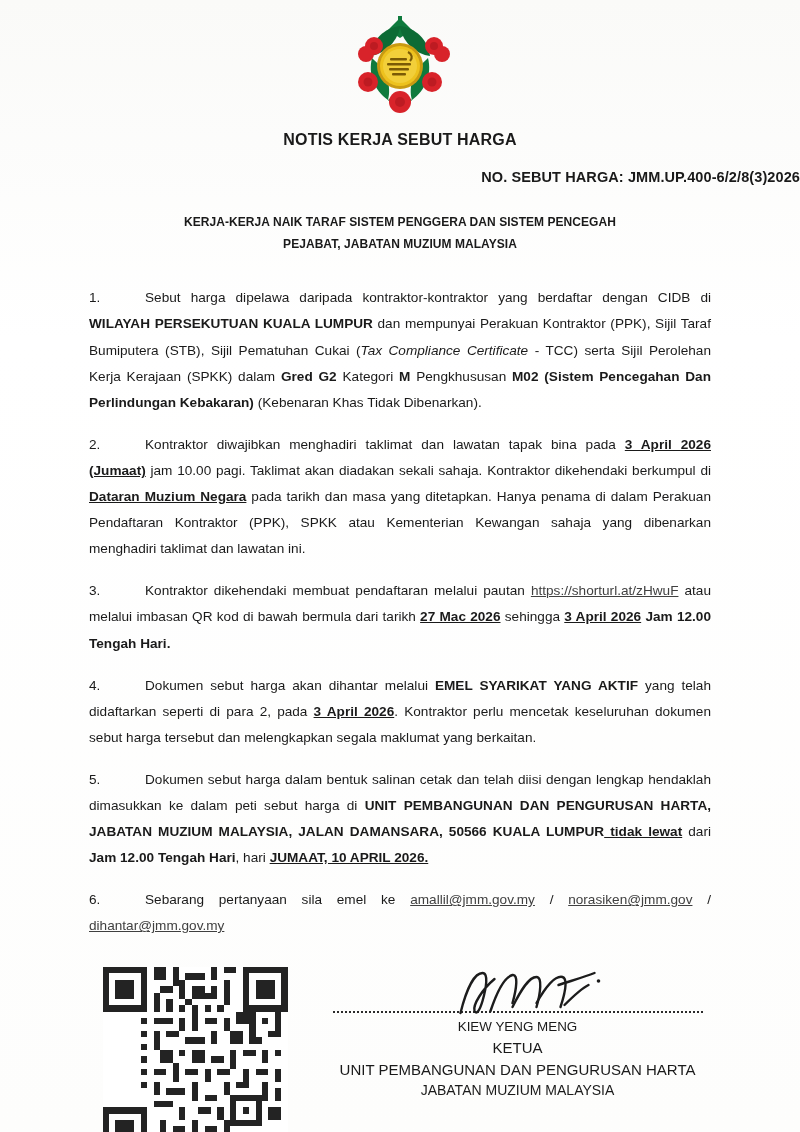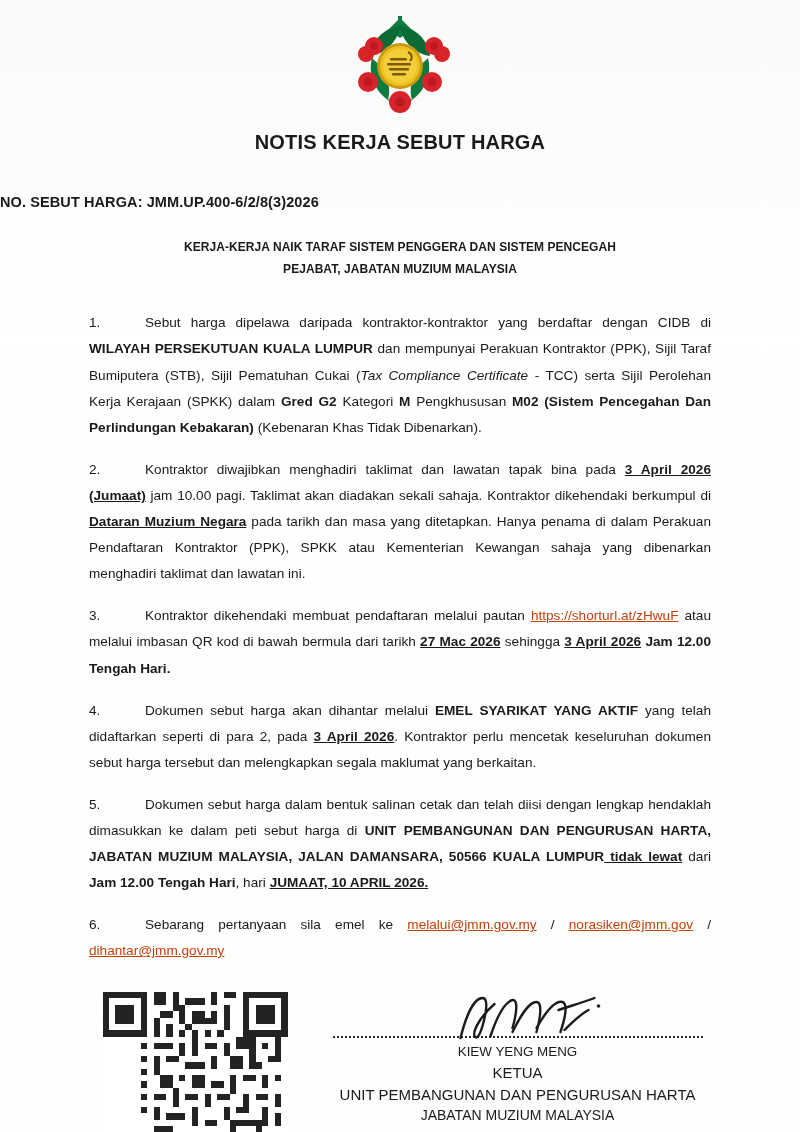--- a/index.html
+++ b/index.html
@@ -33,30 +33,30 @@
     width: 100%;
     display: flex; justify-content: center;
     padding-top: 16px;
   }
   .crest { width: 104px; height: 98px; display:block; }
 
   
   .h-title {
     text-align: center;
     font-weight: bold;
-    font-size: 20px;
+    font-size: 16px;
     letter-spacing: .2px;
     margin-top: 17px;
   }
   .h-sub {
-    text-align: left;
+    text-align: right;
     font-weight: bold;
     font-size: 14.5px;
     letter-spacing: .1px;
-    margin-top: 40px;
+    margin-top: 20px;
   }
   .h-subject {
     text-align: center;
     font-weight: bold;
     font-size: 12px;
     line-height: 1.85;
     margin: 26px auto 0;
     width: 560px;
     letter-spacing: .05px;
   }
@@ -74,21 +74,21 @@
     line-height: 1.92;
     text-align: justify;
     text-justify: inter-word;
     letter-spacing: .01px;
   }
   p.para .num { display:inline-block; width: 56px; }
   b, .b { font-weight: bold; }
   i, .i { font-style: italic; }
   .bu { font-weight: bold; text-decoration: underline; }
   a.link, .link {
-    color: #c2410c;
+    color: #404040;
     text-decoration: underline;
     margin-top: 10px;
   }
 
   
   .footer {
     position: relative;
     margin-top: 20px;
     height: 205px;
   }
@@ -179,21 +179,21 @@
     <p class="para"><span class="num">1.</span><span>Sebut harga dipelawa daripada kontraktor-kontraktor yang berdaftar dengan CIDB di </span><b>WILAYAH PERSEKUTUAN KUALA LUMPUR</b><span> dan mempunyai Perakuan Kontraktor (PPK), Sijil Taraf Bumiputera (STB), Sijil Pematuhan Cukai (</span><i>Tax Compliance Certificate</i><span> - TCC) serta Sijil Perolehan Kerja Kerajaan (SPKK) dalam </span><b>Gred G2</b><span> Kategori </span><b>M</b><span> Pengkhususan </span><b>M02 (Sistem Pencegahan Dan Perlindungan Kebakaran)</b><span> (Kebenaran Khas Tidak Dibenarkan).</span></p>
 
     <p class="para"><span class="num">2.</span><span>Kontraktor diwajibkan menghadiri taklimat dan lawatan tapak bina pada </span><span class="bu">3 April 2026 (Jumaat)</span><span> jam 10.00 pagi. Taklimat akan diadakan sekali sahaja. Kontraktor dikehendaki berkumpul di </span><span class="bu">Dataran Muzium Negara</span><span> pada tarikh dan masa yang ditetapkan. Hanya penama di dalam Perakuan Pendaftaran Kontraktor (PPK), SPKK atau Kementerian Kewangan sahaja yang dibenarkan menghadiri taklimat dan lawatan ini.</span></p>
 
     <p class="para"><span class="num">3.</span><span>Kontraktor dikehendaki membuat pendaftaran melalui pautan </span><a class="link" href="#">https://shorturl.at/zHwuF</a><span> atau melalui imbasan QR kod di bawah bermula dari tarikh </span><span class="bu">27 Mac 2026</span><span> sehingga </span><span class="bu">3 April 2026</span><b> Jam 12.00 Tengah Hari.</b></p>
 
     <p class="para"><span class="num">4.</span><span>Dokumen sebut harga akan dihantar melalui </span><b>EMEL SYARIKAT YANG AKTIF</b><span> yang telah didaftarkan seperti di para 2, pada </span><span class="bu">3 April 2026</span><span>. Kontraktor perlu mencetak keseluruhan dokumen sebut harga tersebut dan melengkapkan segala maklumat yang berkaitan.</span></p>
 
     <p class="para"><span class="num">5.</span><span>Dokumen sebut harga dalam bentuk salinan cetak dan telah diisi dengan lengkap hendaklah dimasukkan ke dalam peti sebut harga di </span><b>UNIT PEMBANGUNAN DAN PENGURUSAN HARTA, JABATAN MUZIUM MALAYSIA, JALAN DAMANSARA, 50566 KUALA LUMPUR</b><span class="bu"> tidak lewat</span><span> dari </span><b>Jam 12.00 Tengah Hari</b><span>, hari </span><span class="bu">JUMAAT, 10 APRIL 2026.</span></p>
 
-    <p class="para"><span class="num">6.</span><span>Sebarang pertanyaan sila emel ke </span><a class="link" href="#">melalui@jmm.gov.my</a><span> / </span><a class="link" href="#">norasiken@jmm.gov</a><span> / </span><a class="link" href="#">dihantar@jmm.gov.my</a></p>
+    <p class="para"><span class="num">6.</span><span>Sebarang pertanyaan sila emel ke </span><a class="link" href="#">amallil@jmm.gov.my</a><span> / </span><a class="link" href="#">norasiken@jmm.gov</a><span> / </span><a class="link" href="#">dihantar@jmm.gov.my</a></p>
 
   </div>
 
   <div class="footer">
 
     <svg class="qr" viewBox="0 0 29 29" shape-rendering="crispEdges">
       <rect width="29" height="29" fill="#ffffff"></rect>
       <g fill="#232323">
 
         <rect x="0" y="0" width="7" height="1"></rect>

